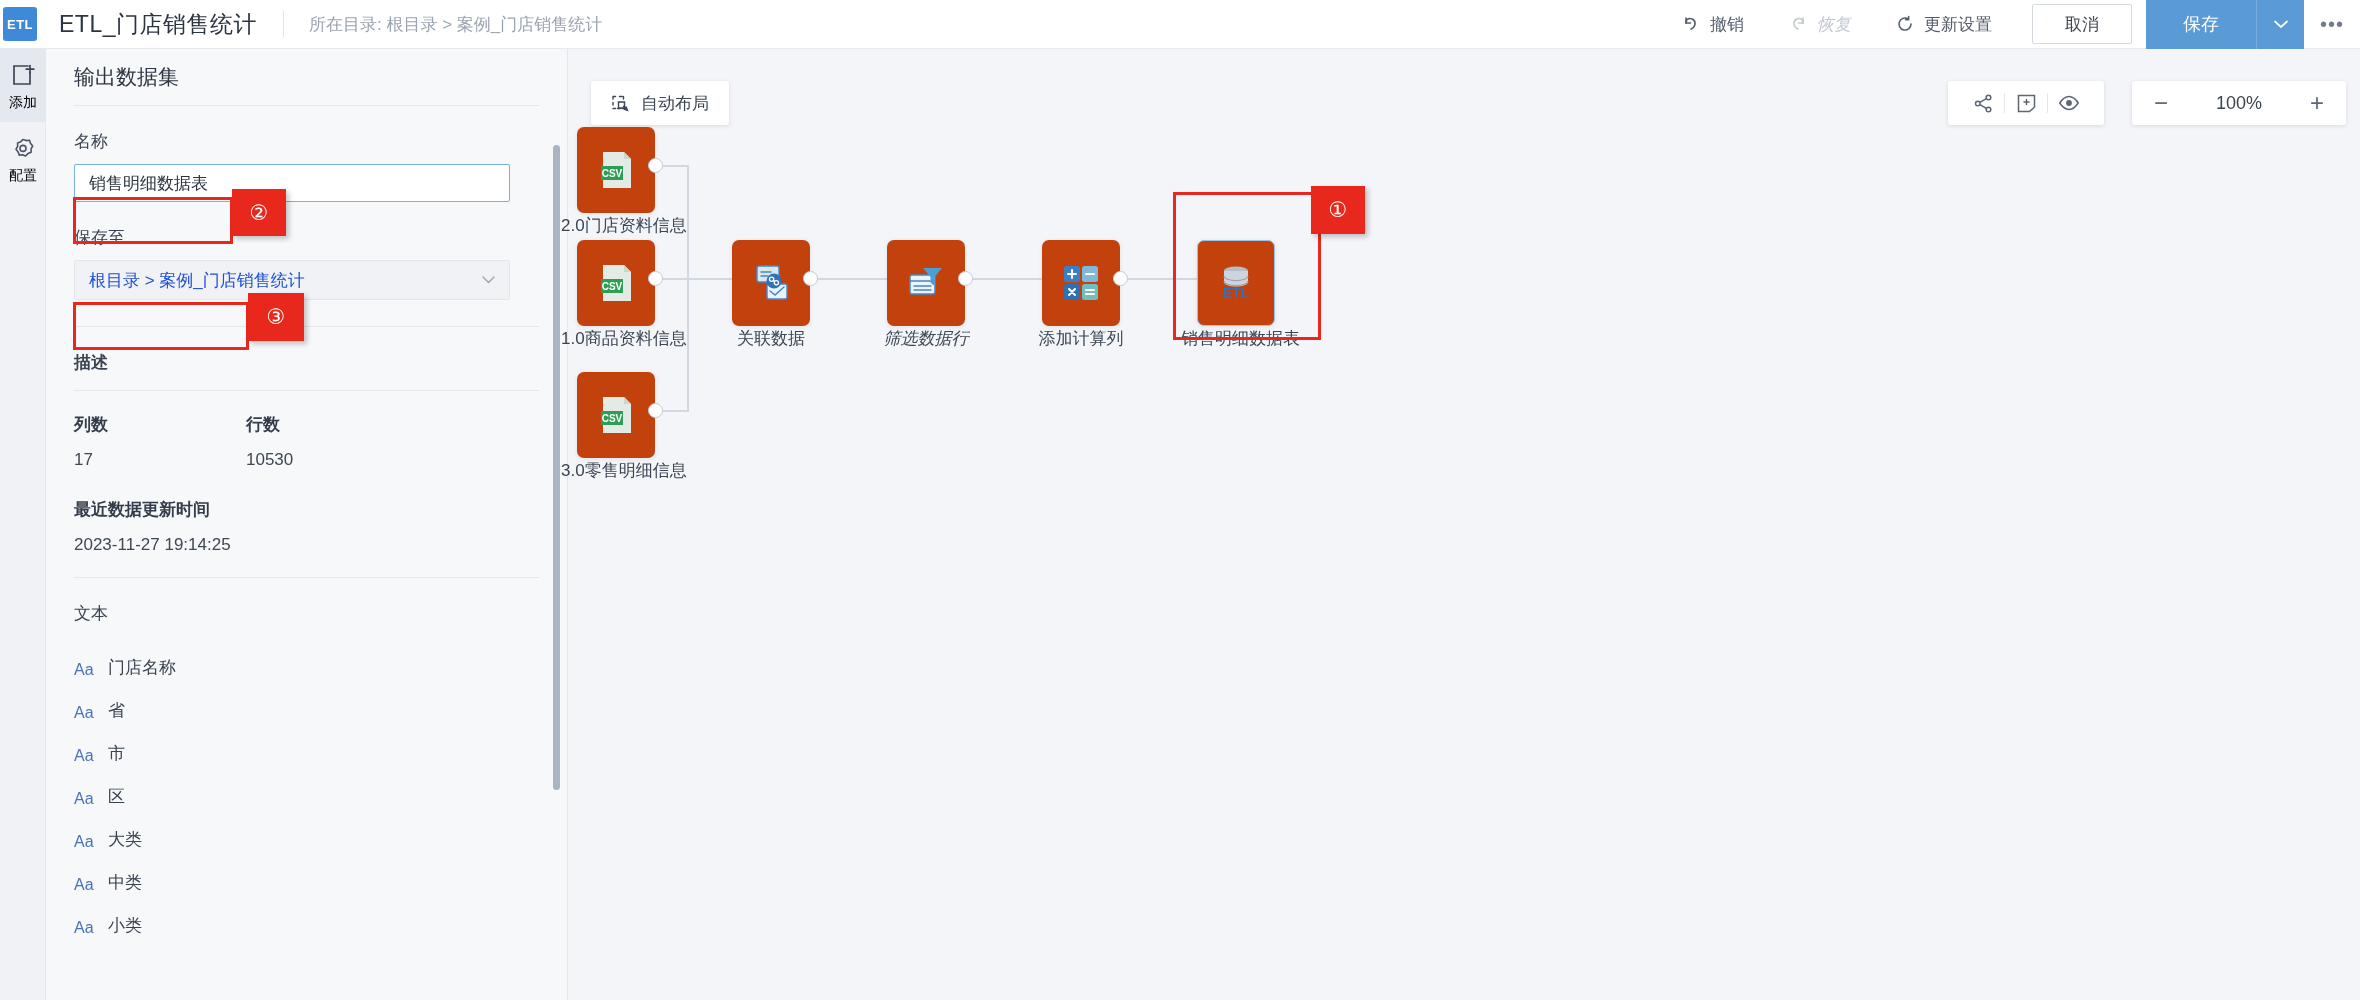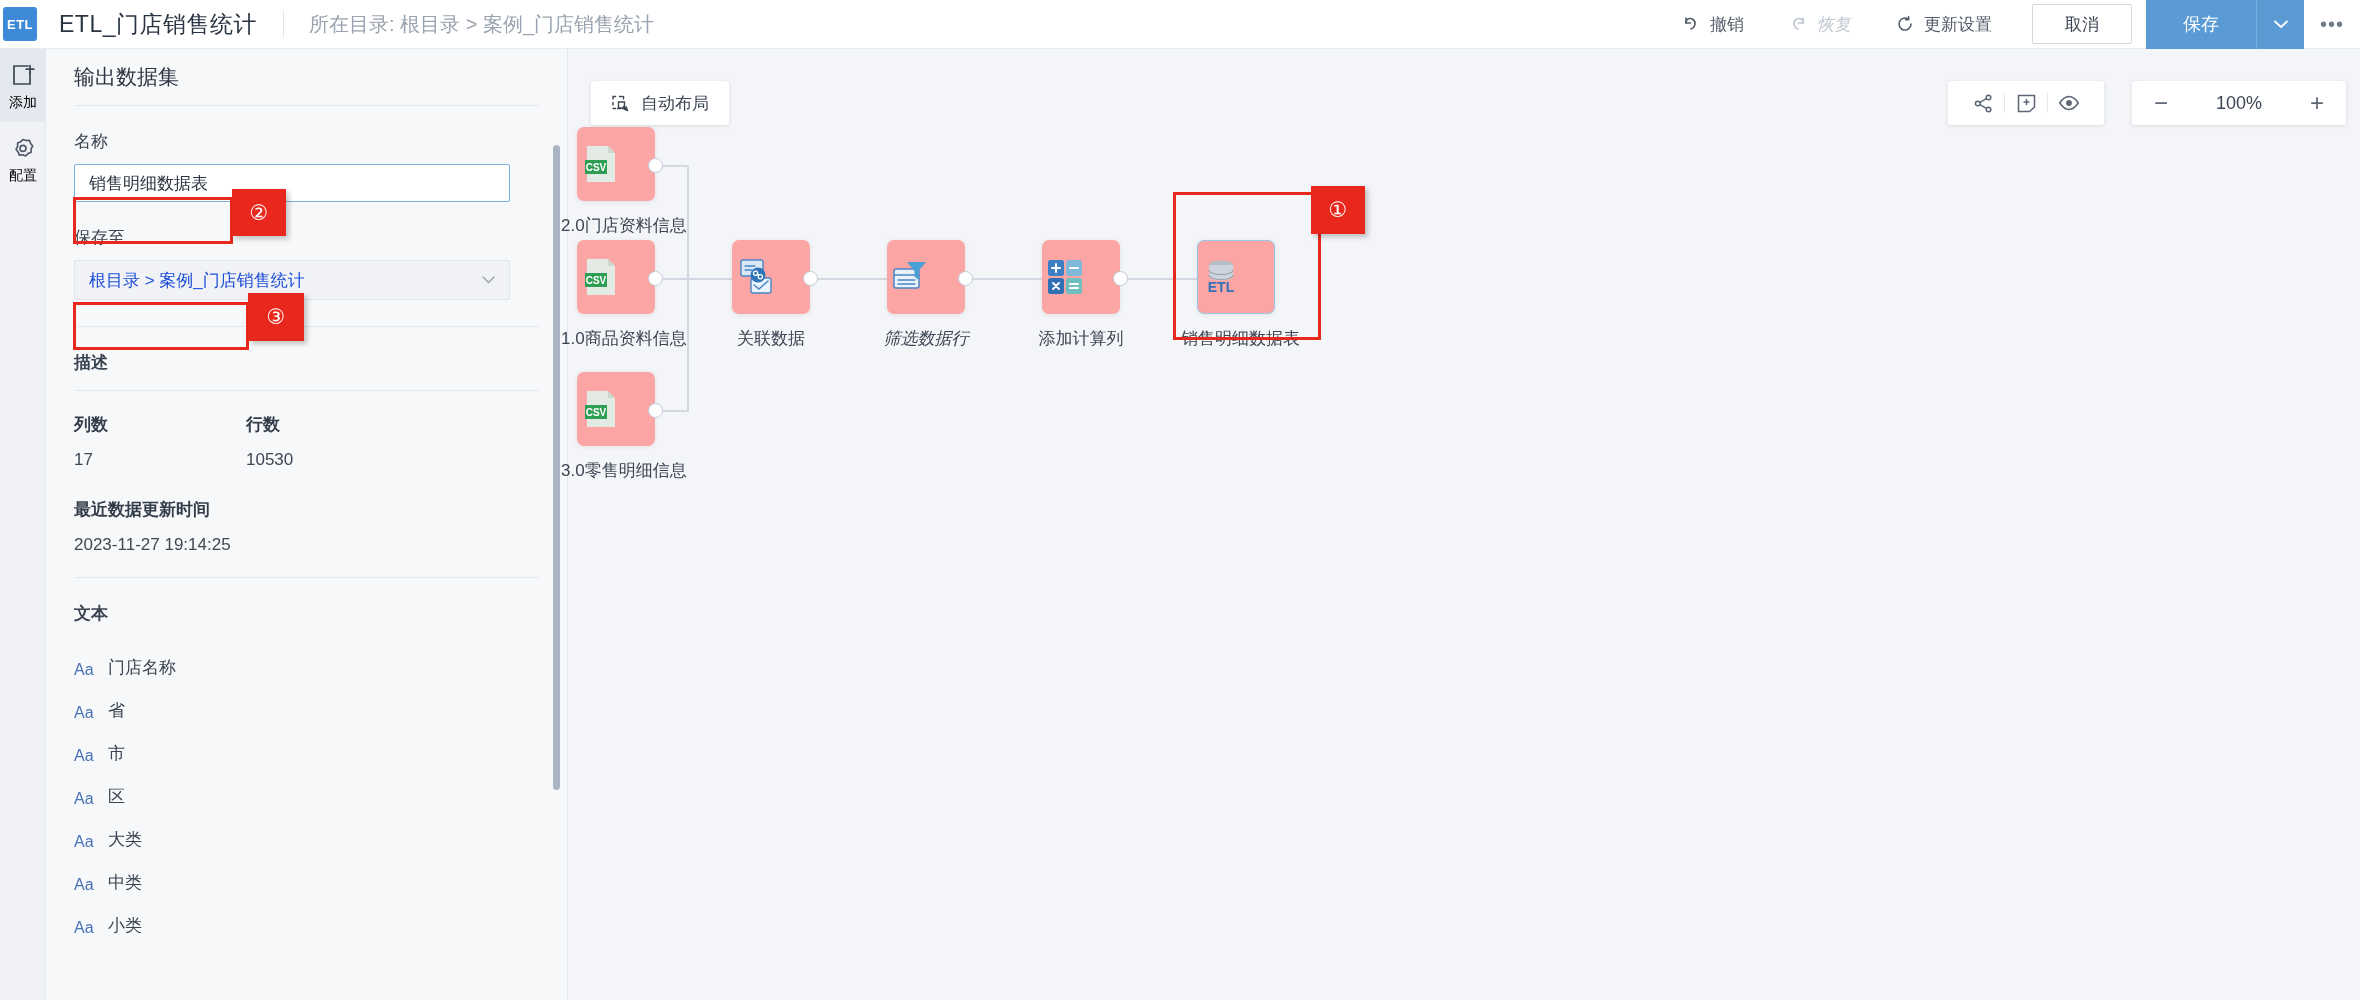--- a/index.html
+++ b/index.html
@@ -23,21 +23,21 @@
     display: flex; align-items: center; justify-content: center;
     font-size: 13px; font-weight: bold; letter-spacing: .5px;
   }
   .doc-title {
     margin-left: 22px; font-size: 23px; color: #2b3443; letter-spacing: .5px;
   }
   .title-sep {
     width: 1px; height: 26px; background: #dfe3ea; margin-left: 26px;
   }
   .breadcrumb {
-    margin-left: 25px; font-size: 20px; color: #9aa3b0;
+    margin-left: 25px; font-size: 17px; color: #9aa3b0;
   }
   .topbar-right {
     margin-left: auto; display: flex; align-items: center; height: 100%;
   }
   .tb-action {
     display: flex; align-items: center; gap: 9px;
     font-size: 17px; color: #555e6d; padding: 0 22px; height: 100%;
     cursor: pointer;
   }
   .tb-action.disabled { color: #c2c8d2; font-style: italic; }
@@ -162,23 +162,23 @@
     position: absolute; right: 14px; top: 32px; height: 44px; width: 214px;
     background: #fff; border-radius: 3px; box-shadow: 0 1px 4px rgba(30,40,60,.12);
     display: flex; align-items: center; justify-content: space-between;
     padding: 0 22px;
   }
   .zoom-btn { font-size: 24px; color: #5d6675; cursor: pointer; line-height: 1; }
   .zoom-val { font-size: 18px; color: #3c4553; }
 
   
   .node {
-    position: absolute; width: 78px; height: 74px; background: #fca5a5;
+    position: absolute; width: 78px; height: 86px; background: #c2410c;
     border-radius: 7px; box-shadow: 0 1px 5px rgba(40,50,70,.09);
-    display: flex; align-items: center; justify-content: flex-start; cursor: pointer;
+    display: flex; align-items: center; justify-content: center; cursor: pointer;
   }
   .node.etl-node { border: 1px solid #9cc3e8; }
   .node-label {
     position: absolute; font-size: 17px; color: #3b4插; color: #3b4插;
     color: #3c4553; white-space: nowrap; text-align: center;
   }
   .port {
     position: absolute; width: 15px; height: 15px; border-radius: 50%;
     background: #fff; border: 1.5px solid #c3cad5;
   }
@@ -298,21 +298,21 @@
       </div>
     </div>
 
     <div style="height:28px"></div>
     <div class="meta-k">最近数据更新时间</div>
     <div class="meta-v">2023-11-27 19:14:25</div>
 
     <div style="height:22px"></div>
     <div class="rule"></div>
 
-    <div class="field-label" style="font-weight:bold;">文本</div>
+    <div class="field-label" style="font-weight:normal;">文本</div>
 
     <div>
       <div class="fld-row">
         <span class="aa">Aa</span>
         <span>门店名称</span>
       </div>
       <div class="fld-row">
         <span class="aa">Aa</span>
         <span>省</span>
       </div>

